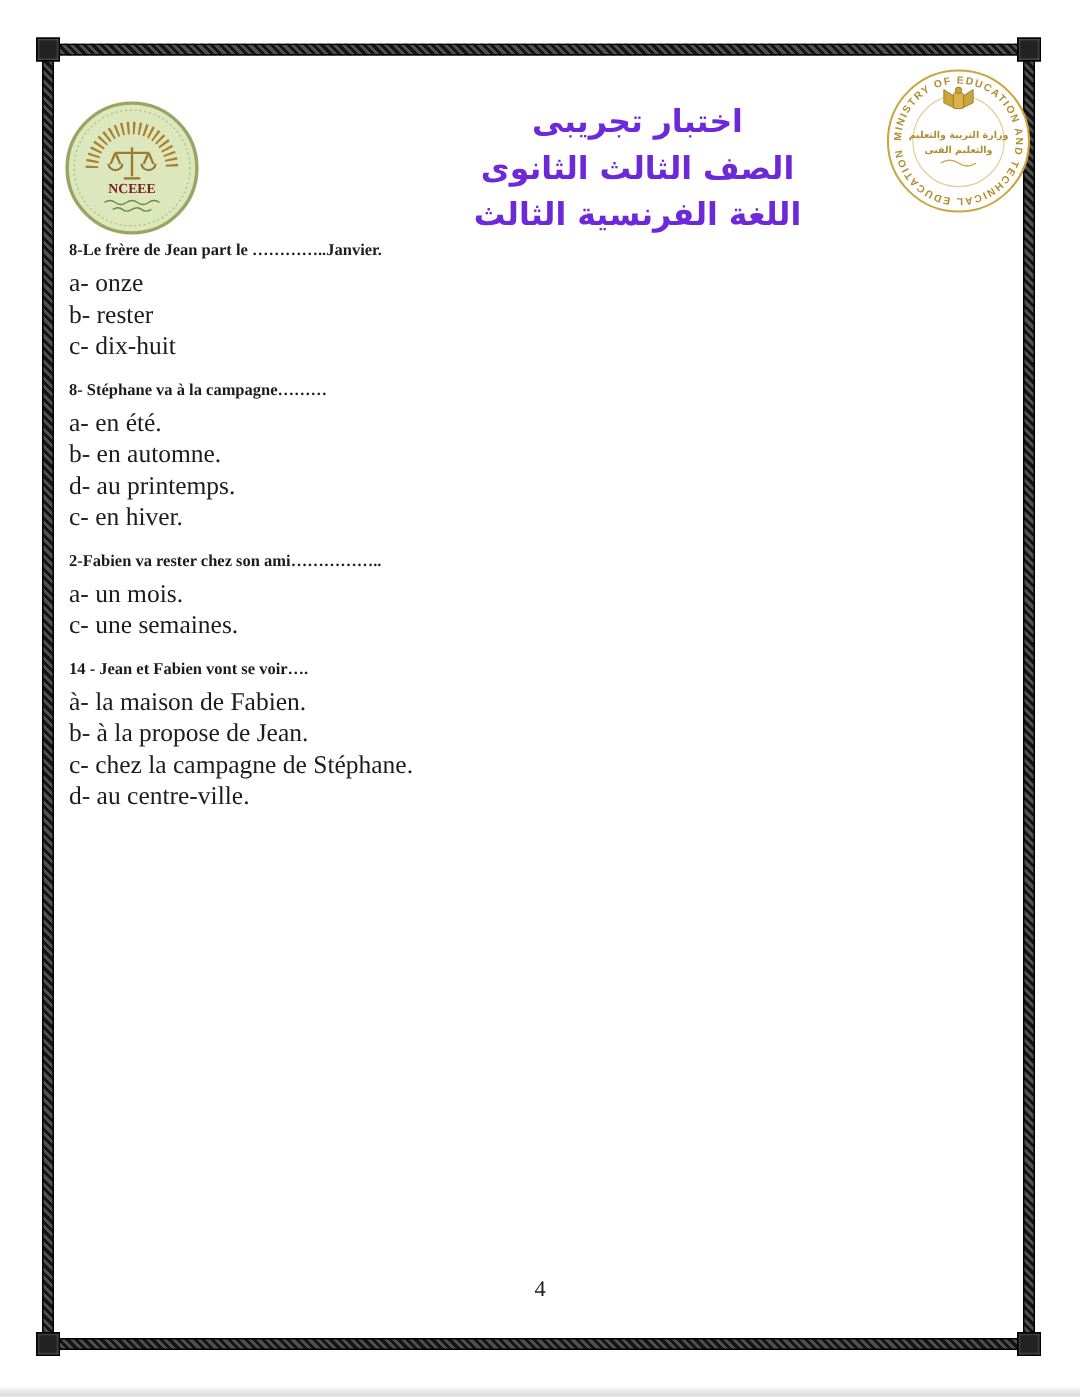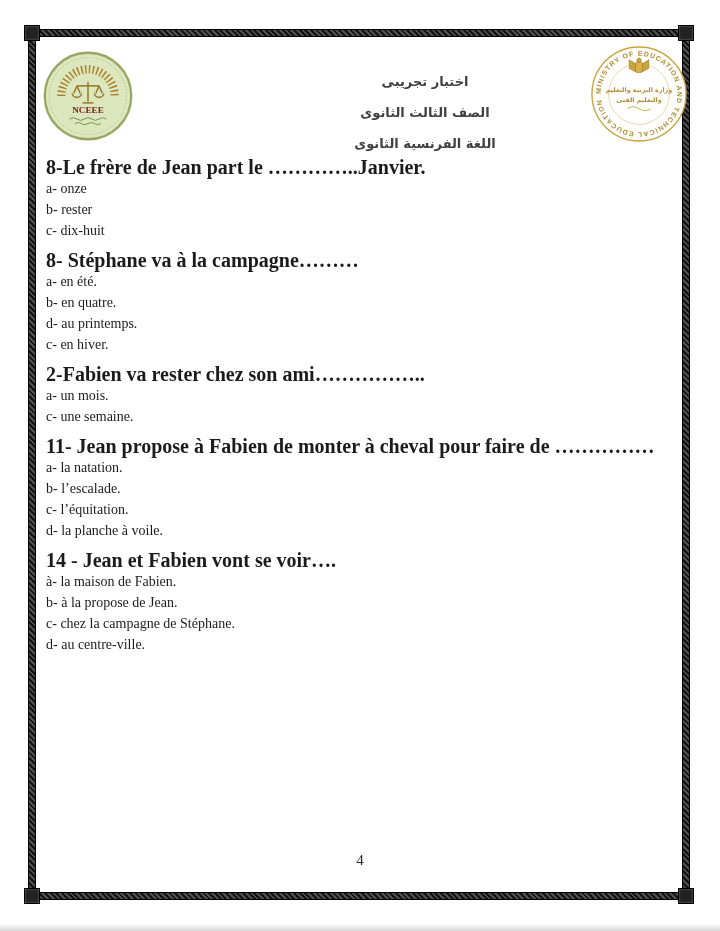--- a/index.html
+++ b/index.html
@@ -21,32 +21,32 @@
     box-shadow:inset 0 0 2px #8a8a8a;
   }
   .c-tl{left:24px;top:25px;} .c-tr{left:678px;top:25px;}
   .c-bl{left:24px;top:888px;} .c-br{left:678px;top:888px;}
   .scan-edge-bottom{
     position:absolute;left:0;top:925px;width:720px;height:6px;
     background:linear-gradient(#f4f4f4,#d9d9d9);
   }
   
   .logo{position:absolute;}
-  .logo-nceee{left:42px;top:50px;width:92px;height:92px;}
+  .logo-nceee{left:42px;top:66px;width:92px;height:92px;}
   .logo-ministry{left:590px;top:45px;width:98px;height:98px;}
   .arabic-titles{
     position:absolute;left:300px;top:66px;width:250px;text-align:center;
-    font-family:"DejaVu Sans", sans-serif;font-weight:bold;font-size:13px;
-    line-height:31px;color:#404040;
+    font-family:"DejaVu Sans", sans-serif;font-weight:bold;font-size:21px;
+    line-height:31px;color:#6d28d9;
   }
   
   .questions{position:absolute;left:46px;top:157px;width:620px;}
   .question{margin:0 0 9px 0;}
-  .stem{margin:0;font-weight:bold;font-size:20px;line-height:21px;}
-  .option{margin:0;font-size:14px;line-height:21px;}
+  .stem{margin:0;font-weight:bold;font-size:11px;line-height:21px;}
+  .option{margin:0;font-size:17px;line-height:21px;}
   
   .page-number{
     position:absolute;left:0;top:852px;width:720px;text-align:center;
     font-size:15px;color:#222;
   }
 </style>
 </head>
 <body>
 
 <div class="frame-strip frame-top"></div>
@@ -79,21 +79,21 @@
     <g stroke="#6c8a46" fill="none" stroke-width="1">
       <path d="M30 75 q4 -3 8 0 t8 0 t8 0 t8 0 t8 0"></path>
       <path d="M36 80 q4 -2.5 7 0 t7 0 t7 0 t7 0"></path>
     </g>
   </svg>
 </div>
 
 <div class="arabic-titles" dir="rtl">
   <div>اختبار تجريبى</div>
   <div>الصف الثالث الثانوى</div>
-  <div>اللغة الفرنسية الثانوى</div>
+  <div>اللغة الفرنسية الثالث</div>
 </div>
 
 <div class="logo logo-ministry">
   <svg viewBox="0 0 100 100" width="98" height="98">
     <defs>
       <path id="ringpath" d="M 50,50 m -39,0 a 39,39 0 1,1 78,0 a 39,39 0 1,1 -78,0"></path>
     </defs>
     <circle cx="50" cy="50" r="48" fill="#ffffff" stroke="#c9a53c" stroke-width="1.4"></circle>
     <circle cx="50" cy="50" r="31" fill="none" stroke="#e3cd92" stroke-width="0.8"></circle>
     <text font-family="Liberation Sans, sans-serif" font-size="7" letter-spacing="1.1" font-weight="bold" fill="#b08d2e">
@@ -120,38 +120,31 @@
   <div class="question">
     <p class="stem">8-Le frère de Jean part le …………..Janvier.</p>
     <p class="option">a- onze</p>
     <p class="option">b- rester</p>
     <p class="option">c- dix-huit</p>
   </div>
 
   <div class="question">
     <p class="stem">8- Stéphane va à la campagne………</p>
     <p class="option">a- en été.</p>
-    <p class="option">b- en quatre.</p>
+    <p class="option">b- en automne.</p>
     <p class="option">d- au printemps.</p>
     <p class="option">c- en hiver.</p>
   </div>
 
   <div class="question">
     <p class="stem">2-Fabien va rester chez son ami……………..</p>
     <p class="option">a- un mois.</p>
-    <p class="option">c- une semaine.</p>
+    <p class="option">c- une semaines.</p>
   </div>
 
-  <div class="question">
-    <p class="stem">11- Jean propose à Fabien de monter à cheval pour faire de ……………</p>
-    <p class="option">a- la natation.</p>
-    <p class="option">b- l’escalade.</p>
-    <p class="option">c- l’équitation.</p>
-    <p class="option">d- la planche à voile.</p>
-  </div>
 
   <div class="question">
     <p class="stem">14 - Jean et Fabien vont se voir….</p>
     <p class="option">à- la maison de Fabien.</p>
     <p class="option">b- à la propose de Jean.</p>
     <p class="option">c- chez la campagne de Stéphane.</p>
     <p class="option">d- au centre-ville.</p>
   </div>
 
 </main>

